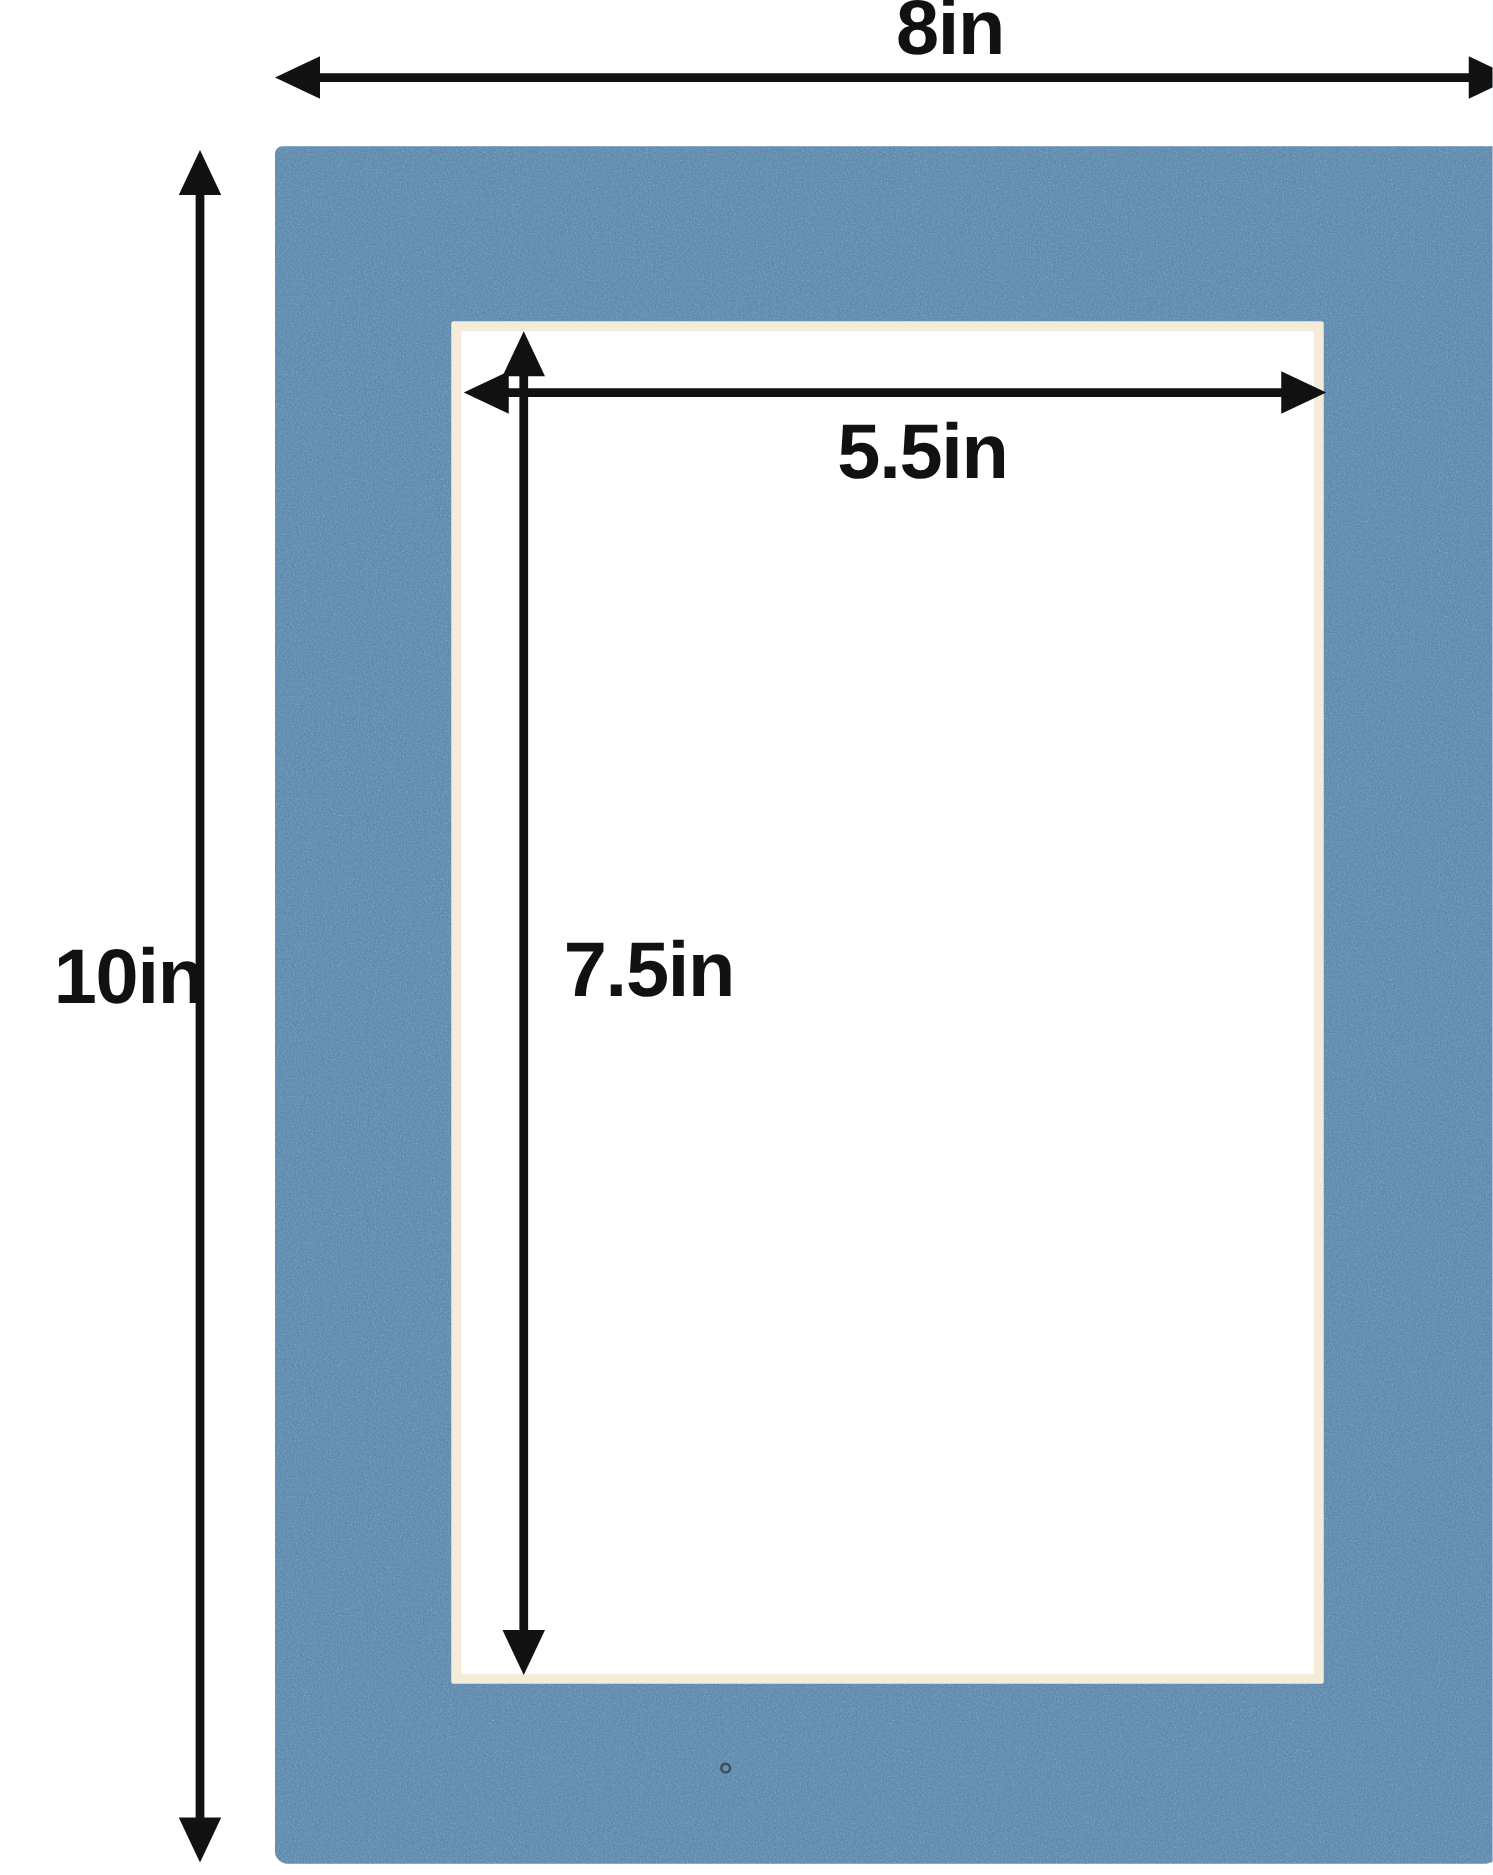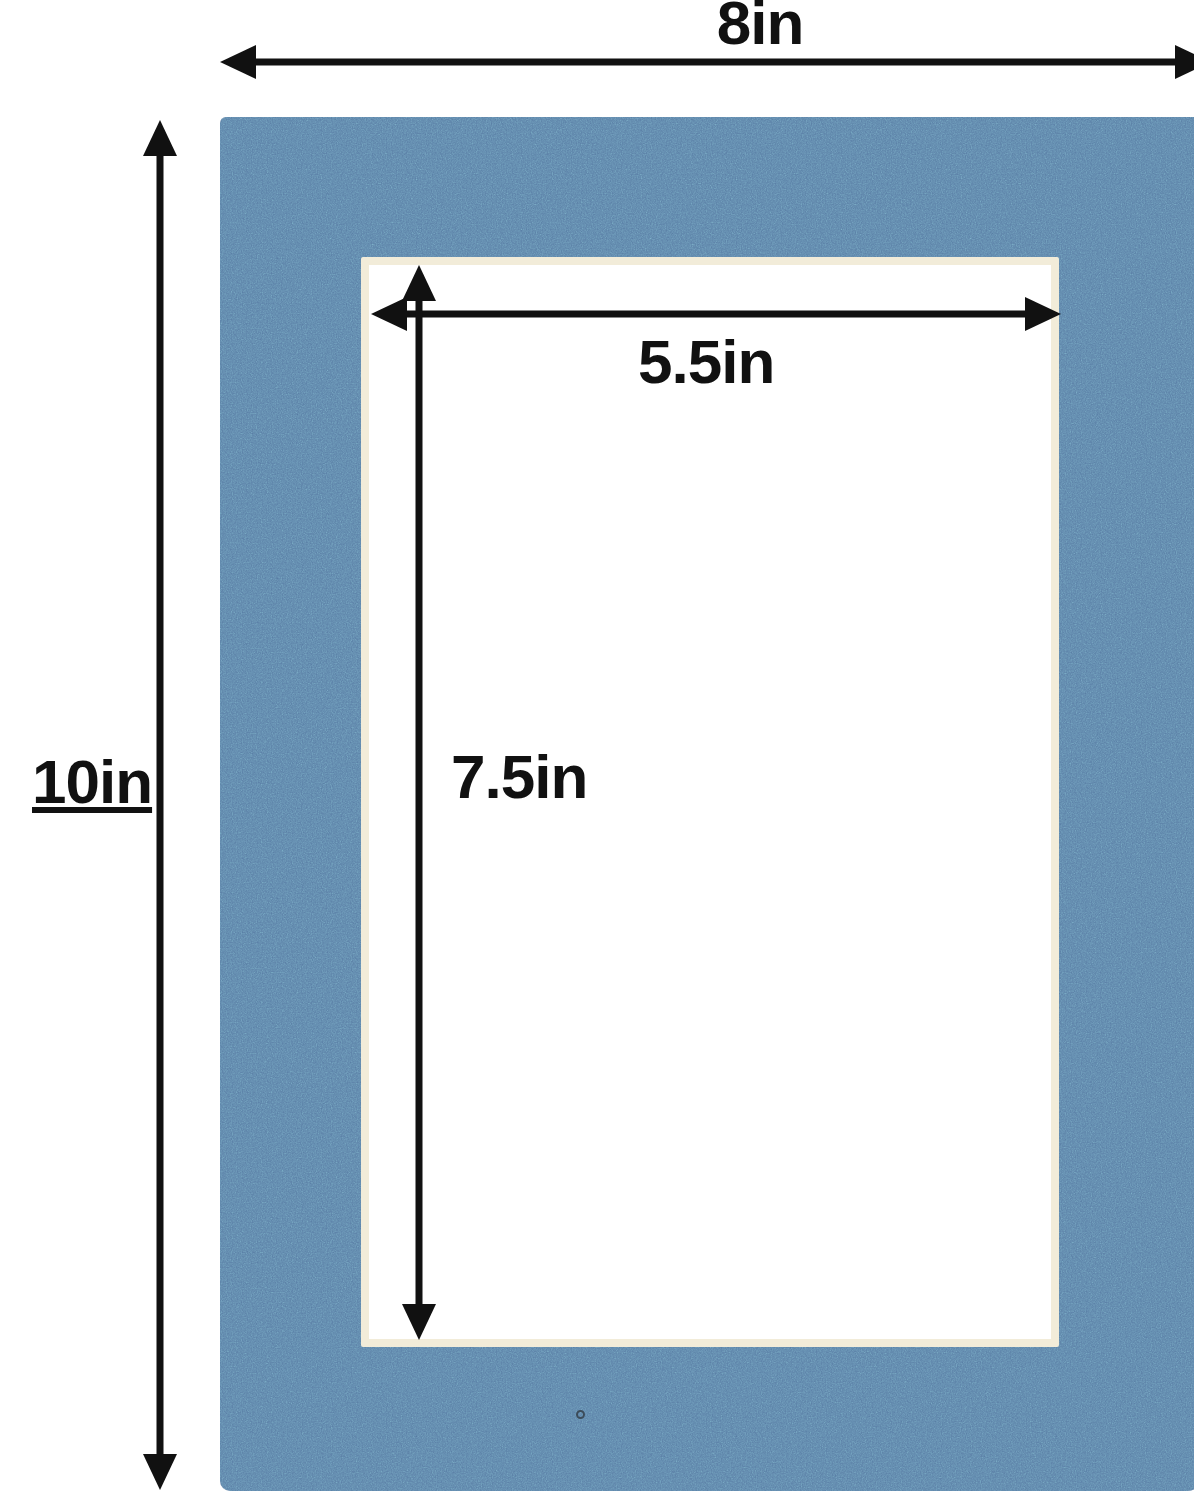--- a/index.html
+++ b/index.html
@@ -67,22 +67,22 @@
   .dim-label {
     position: absolute;
     font-size: 62px;
     font-weight: 700;
     line-height: 1;
     letter-spacing: -1px;
     color: var(--arrow-black, #111111);
     white-space: nowrap;
   }
   .label-outer-width   { left: 632px; top: -8px;  width: 200px; text-align: center; }
-  .label-outer-height  { left: 4px;   top: 751px; text-decoration: underline; }
-  .label-opening-width { left: 610px; top: 331px; width: 200px; text-align: left; }
+  .label-outer-height  { left: 15px;   top: 751px; }
+  .label-opening-width { left: 610px; top: 331px; width: 200px; text-align: center; }
   .label-opening-height{ left: 423px; top: 746px; }
 </style>
 </head>
 <body>
 
 <div class="canvas">
 
   <div class="mat">
     <svg class="mat-texture" xmlns="http://www.w3.org/2000/svg" preserveAspectRatio="none">
       <filter id="grain">

